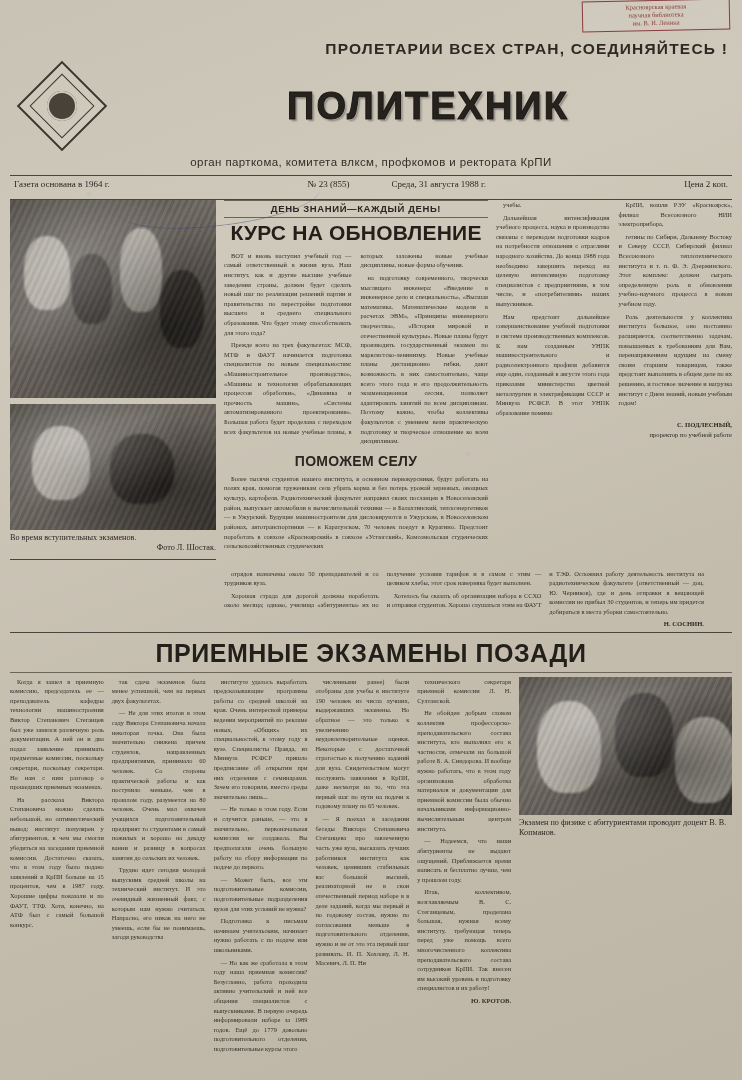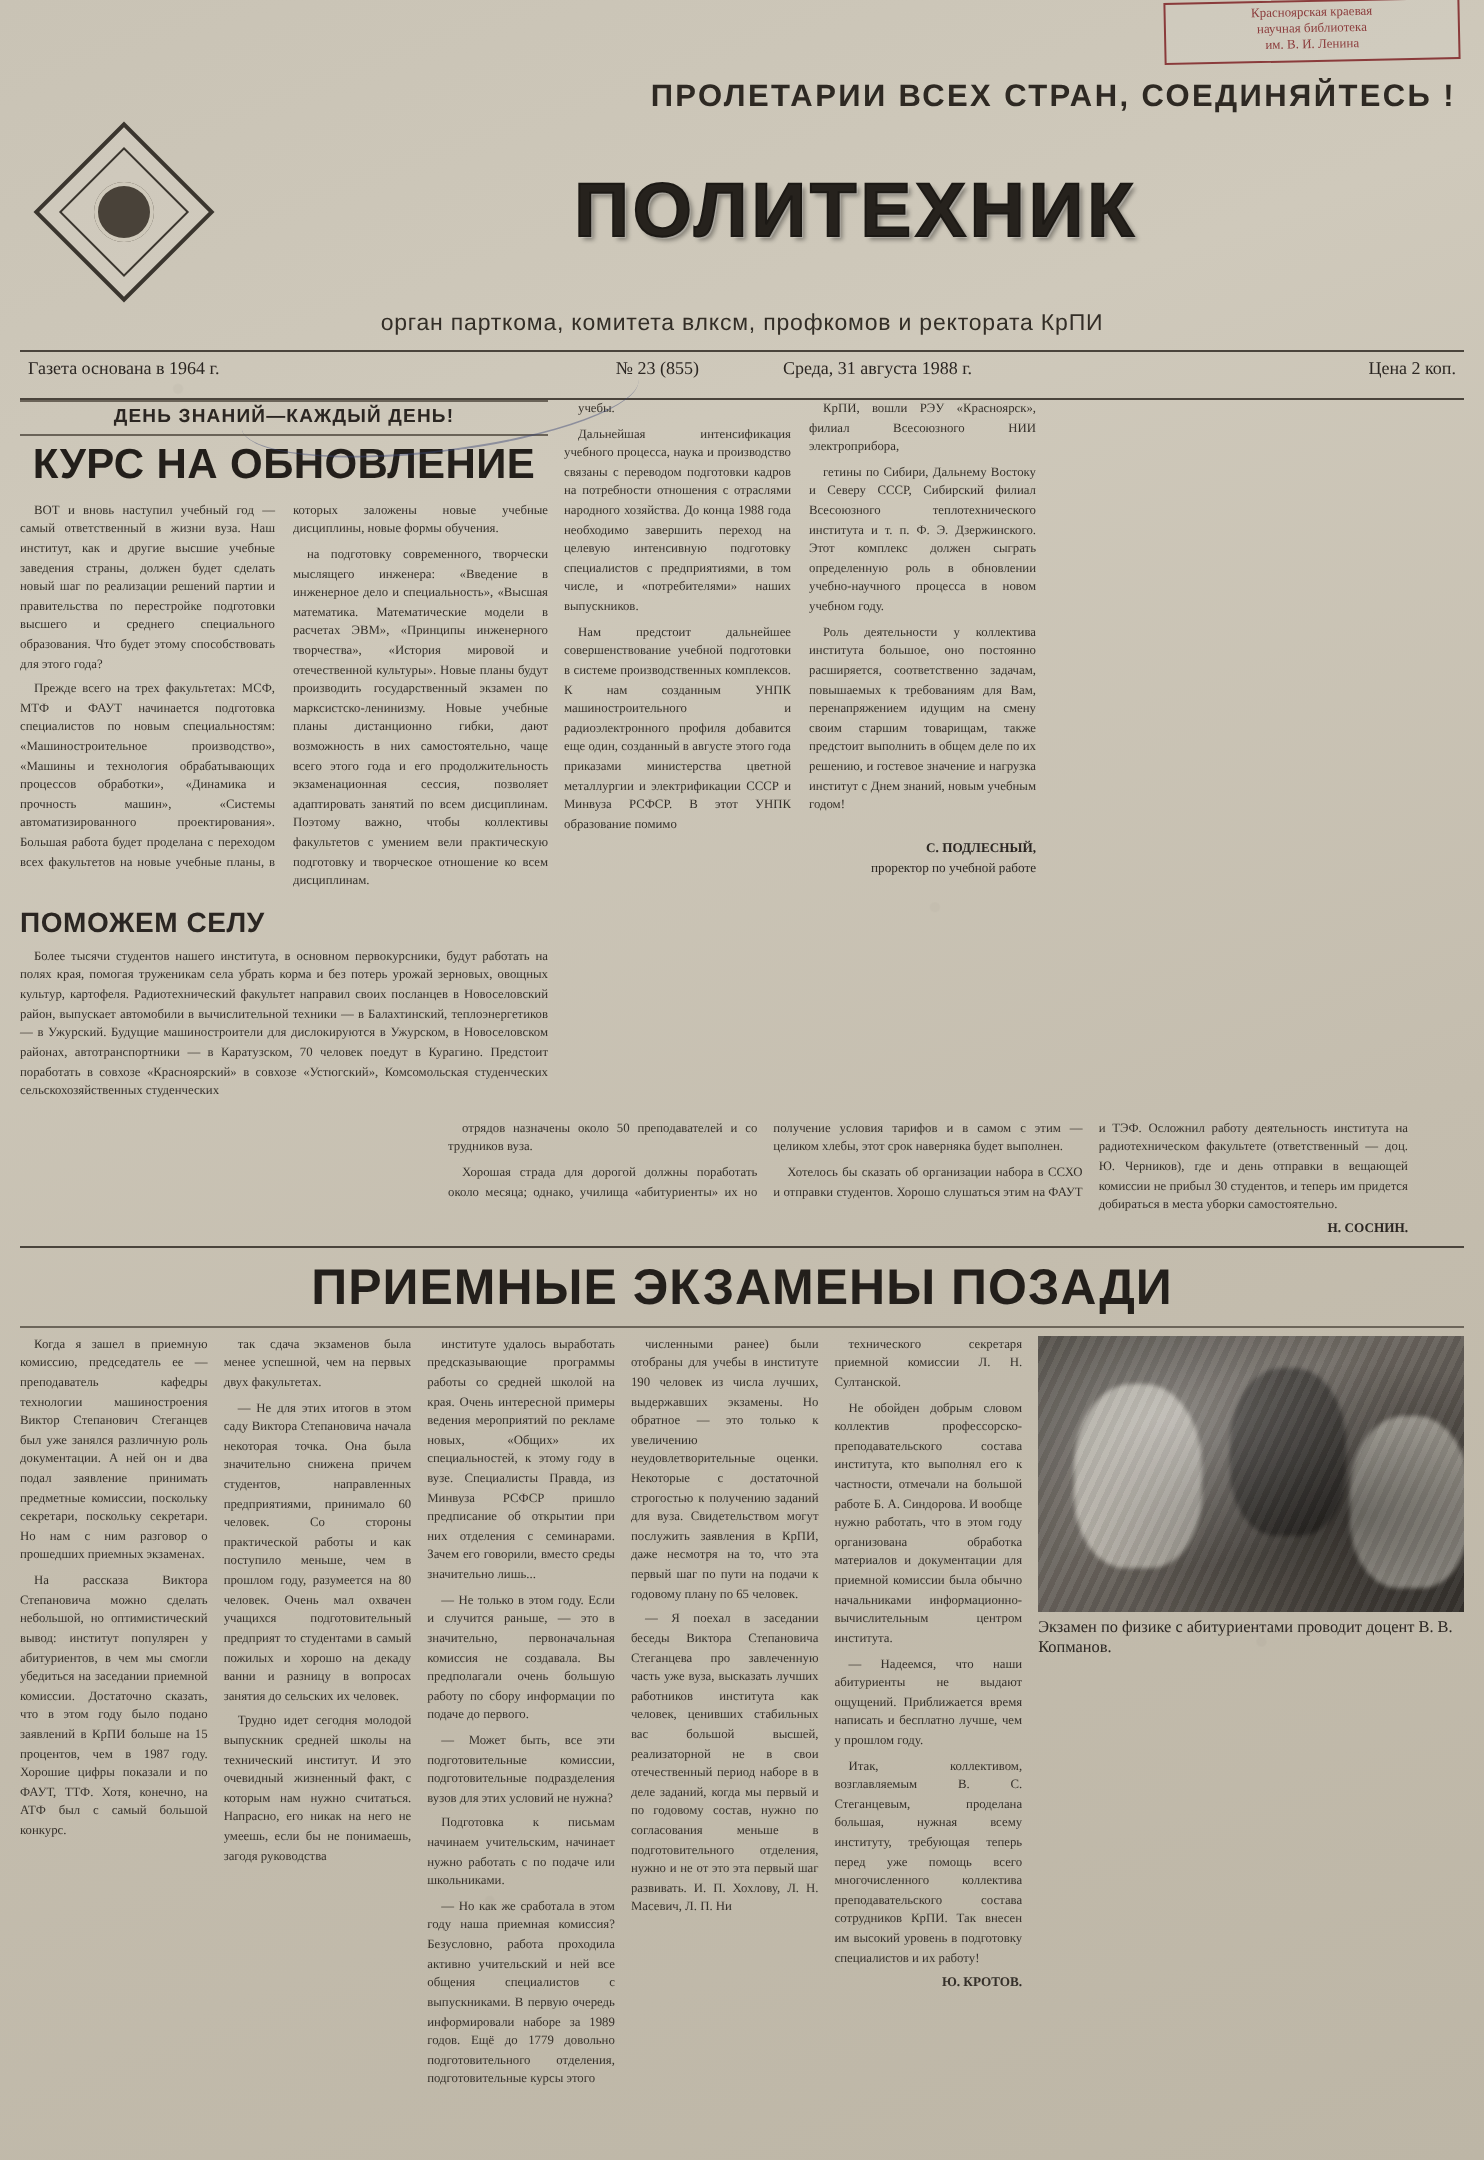--- a/index.html
+++ b/index.html
@@ -191,21 +191,21 @@
     line-height: 1.08;
     letter-spacing: .2px;
     text-align: center;
     color: #231f1b;
   }
   .headline .l2 { display: block; }
   .subhead {
     font-family: "Liberation Sans", sans-serif;
     font-weight: bold;
     font-size: 14px;
-    text-align: left;
+    text-align: center;
     margin: 7px 0 5px;
     letter-spacing: .3px;
   }
   .big-head {
     font-family: "Liberation Sans", sans-serif;
     font-weight: bold;
     font-size: 25px;
     letter-spacing: .5px;
     text-align: center;
     margin: 6px 0 4px;
@@ -287,20 +287,37 @@
         <span>№ 23 (855)</span>
         <span>Среда, 31 августа 1988 г.</span>
       </span>
       <span>Цена 2 коп.</span>
     </div>
     <div class="rule"></div>
   </div>
 
   <div class="content">
 
+    <div class="col col-left">
+      <div class="photo p1">
+        <div class="fig" style="left:14px;top:36px;width:46px;height:74px;"></div>
+        <div class="fig dark" style="left:62px;top:54px;width:40px;height:70px;"></div>
+        <div class="fig" style="left:110px;top:28px;width:42px;height:84px;"></div>
+        <div class="fig dark" style="left:150px;top:70px;width:44px;height:78px;"></div>
+      </div>
+      <div class="photo p2">
+        <div class="fig" style="left:22px;top:22px;width:58px;height:74px;"></div>
+        <div class="fig dark" style="left:100px;top:30px;width:64px;height:70px;"></div>
+      </div>
+      <div class="caption">
+        <span>Во время вступительных экзаменов.</span>
+        <span class="credit">Фото Л. Шостак.</span>
+      </div>
+      <div class="hrule"></div>
+    </div>
 
     <div class="col col-mid">
       <div class="rule thin" style="margin:0 0 2px;"></div>
       <div class="kicker">ДЕНЬ ЗНАНИЙ—КАЖДЫЙ ДЕНЬ!</div>
       <div class="rule thin" style="margin:0 0 4px;"></div>
       <div class="headline">
         <span class="l2">КУРС НА ОБНОВЛЕНИЕ</span>
       </div>
       <div class="cols2 body-text" style="margin-top:6px;">
         <p>ВОТ и вновь наступил учебный год — самый ответственный в жизни вуза. Наш институт, как и другие высшие учебные заведения страны, должен будет сделать новый шаг по реализации решений партии и правительства по перестройке подготовки высшего и среднего специального образования. Что будет этому способствовать для этого года?</p>

